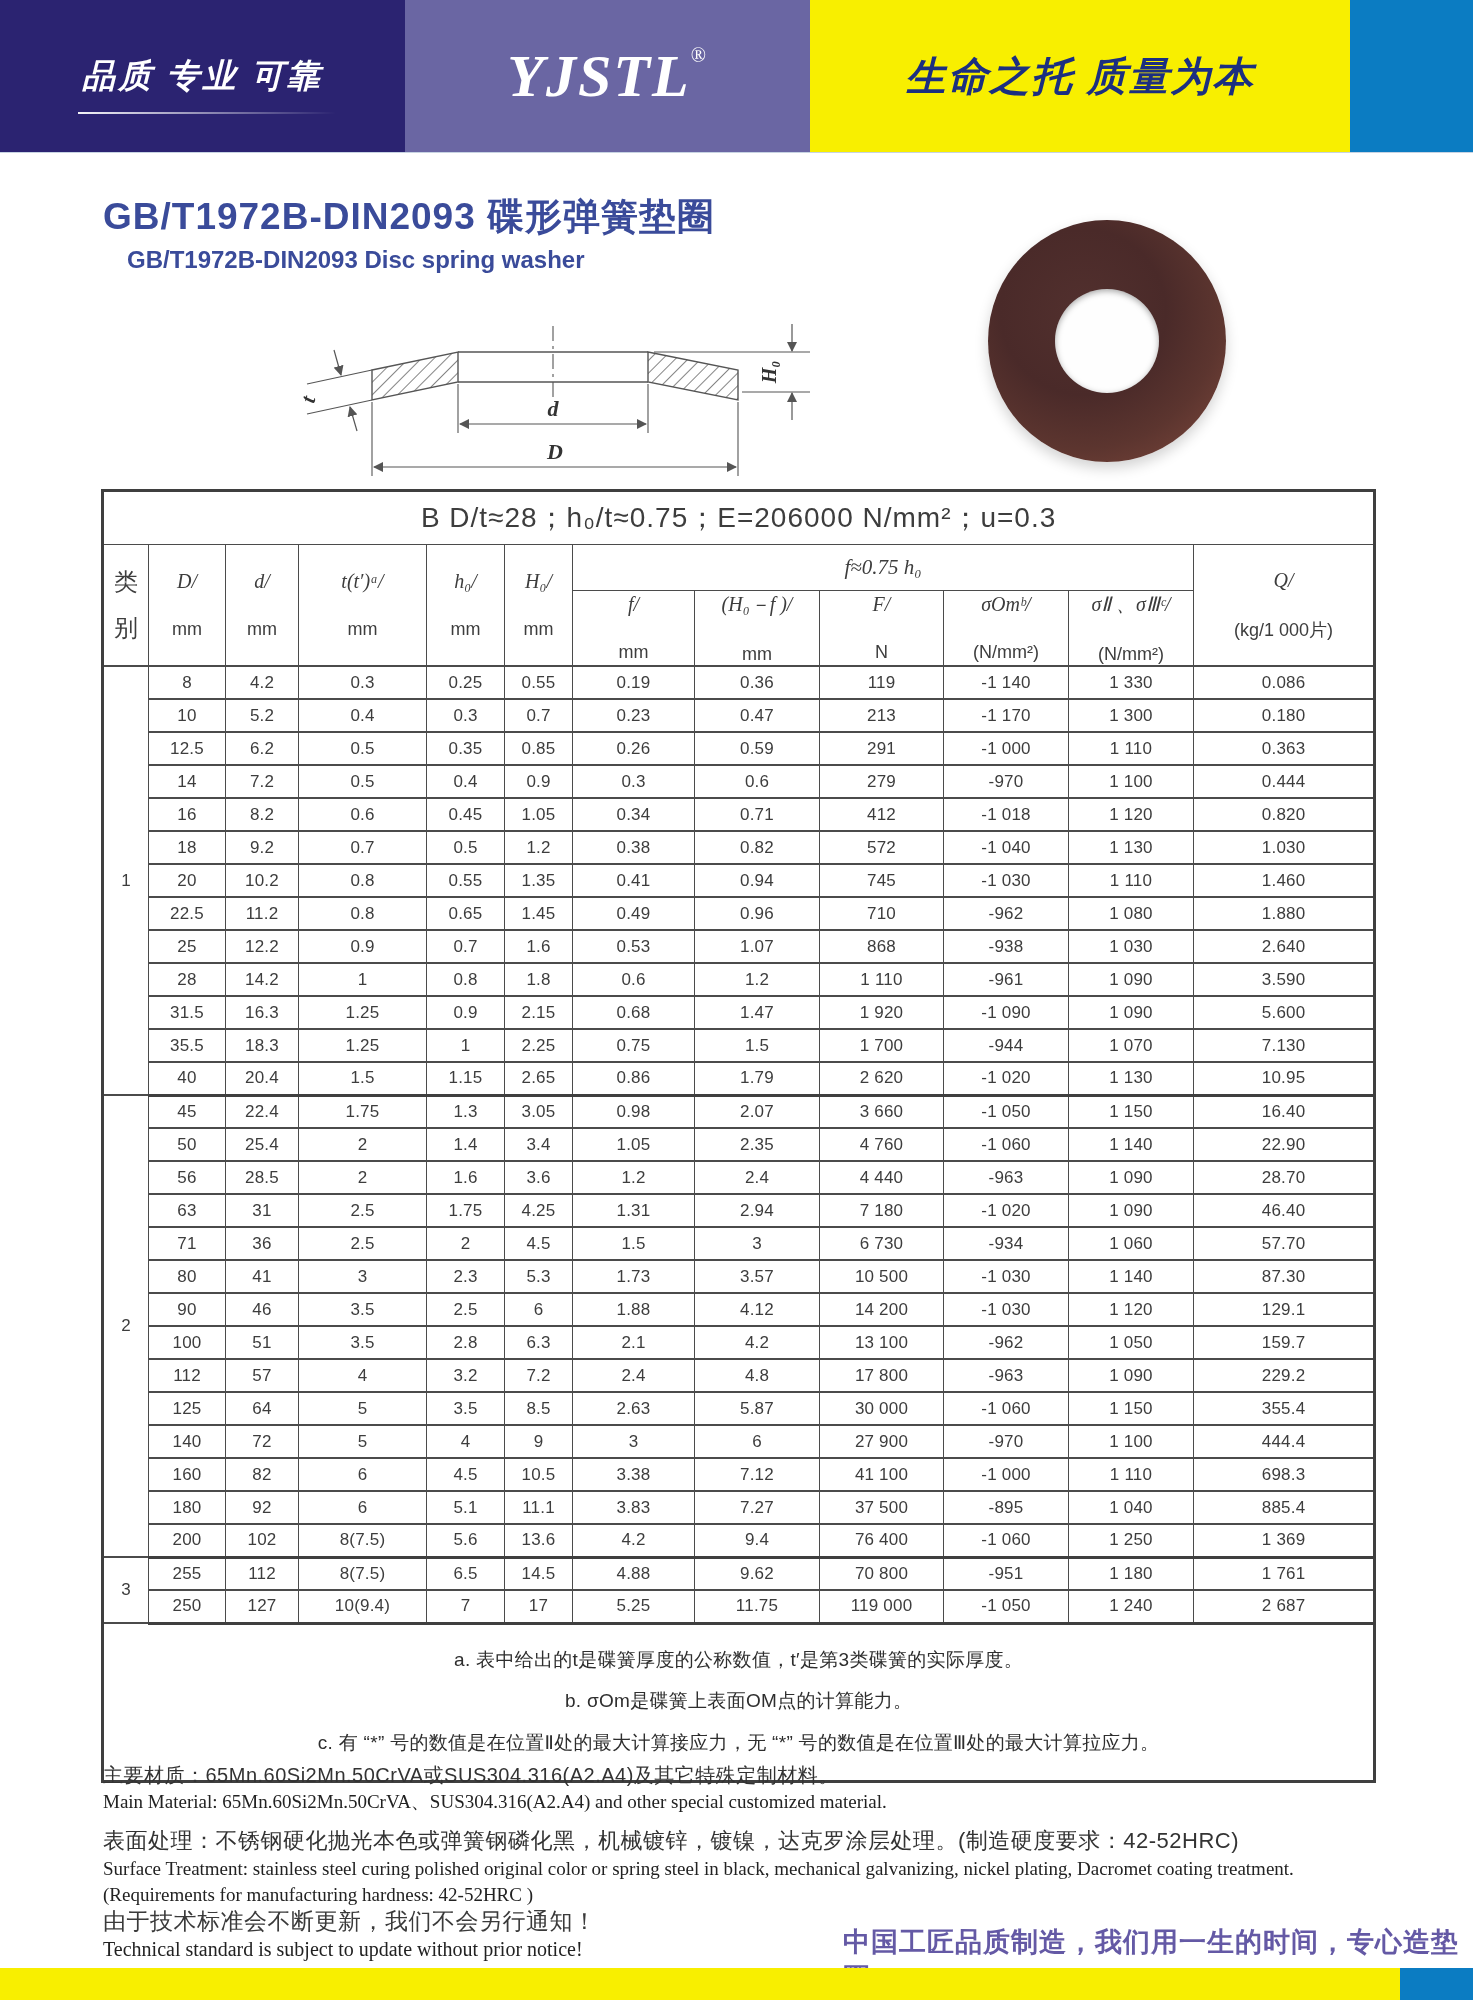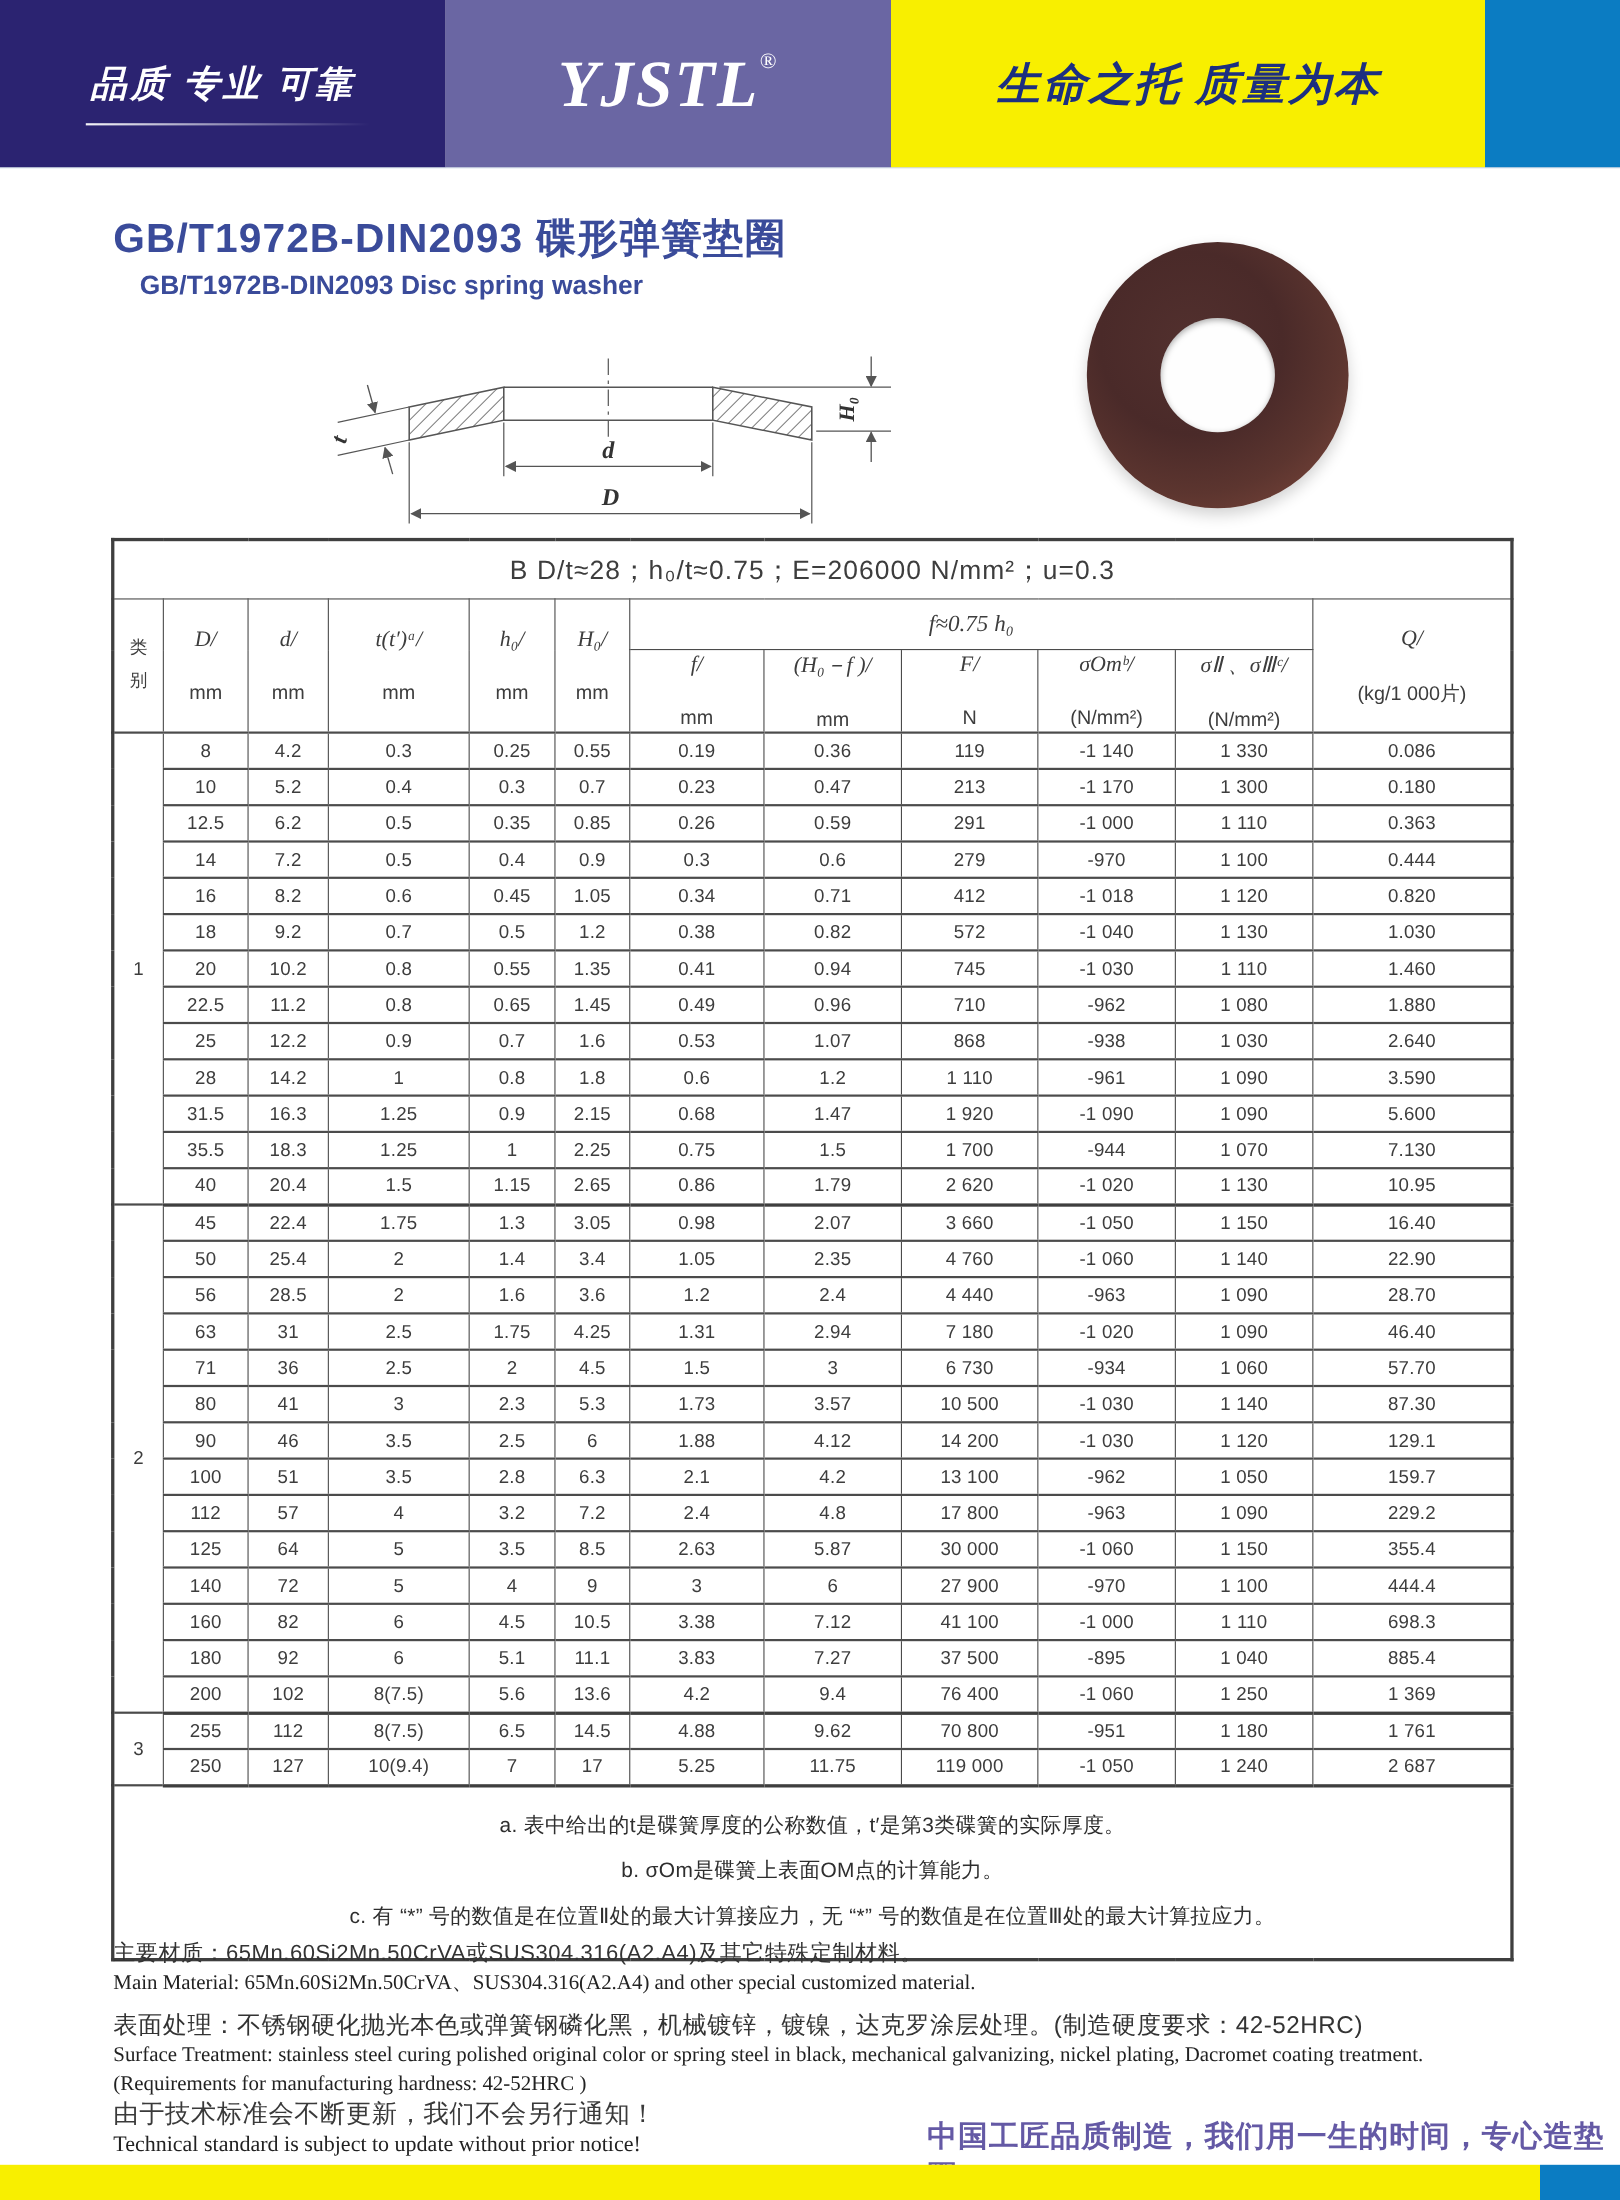--- a/index.html
+++ b/index.html
@@ -34,25 +34,25 @@
             display:flex; align-items:center; justify-content:center;
             box-shadow:0 6px 14px rgba(0,0,0,0.18); }
   .washer-hole { width:104px; height:104px; border-radius:50%; background:#fefefe;
                  box-shadow:inset 0 2px 6px rgba(0,0,0,0.35); }
 
   
   .spec-wrap { position:absolute; left:101px; top:489px; width:1272px; }
   table.spec { width:1272px; border-collapse:collapse; table-layout:fixed; border:3px solid #3f3f3f; }
   table.spec th, table.spec td { border:1px solid #4b4b4b; text-align:center; vertical-align:middle;
                                  color:#3d3d3d; font-weight:normal; }
-  .formula-row th { height:54px; font-size:24px; color:#252525; letter-spacing:1px; border-bottom:2px solid #3f3f3f; }
+  .formula-row th { height:54px; font-size:28px; color:#252525; letter-spacing:1px; border-bottom:2px solid #3f3f3f; }
   .ch { height:110px; }
   .ch .v { display:block; font-family:"Liberation Serif", serif; font-style:italic; font-size:20px; margin-bottom:16px; }
   .ch .u { display:block; font-size:18px;margin-top:26px; }
-  .cat-head { font-size:16px; }
+  .cat-head { font-size:24px; }
   .cat-head .vert { width:1.15em; margin:0 auto; word-break:break-all; line-height:1.9; }
   .fgroup { height:46px; font-size:21px; font-family:"Liberation Serif", serif; font-style:italic; border-bottom:3px solid #3f3f3f; }
   .sub { height:62px; }
   .sub .v { margin-bottom:10px; }
   tr.brow td { height:33px; font-size:17px; border-top:2px solid #4b4b4b; border-bottom:2px solid #4b4b4b; letter-spacing:.2px; }
   tr.gend td { border-bottom:3px solid #3f3f3f; }
   td.cat { font-size:16px; }
   .fnote-row td { border-top:3px solid #3f3f3f; text-align:left; padding:14px 28px 16px 28px; }
   .fnote { font-size:19px; color:#2e2e2e; line-height:2.2; letter-spacing:.3px; }
 

